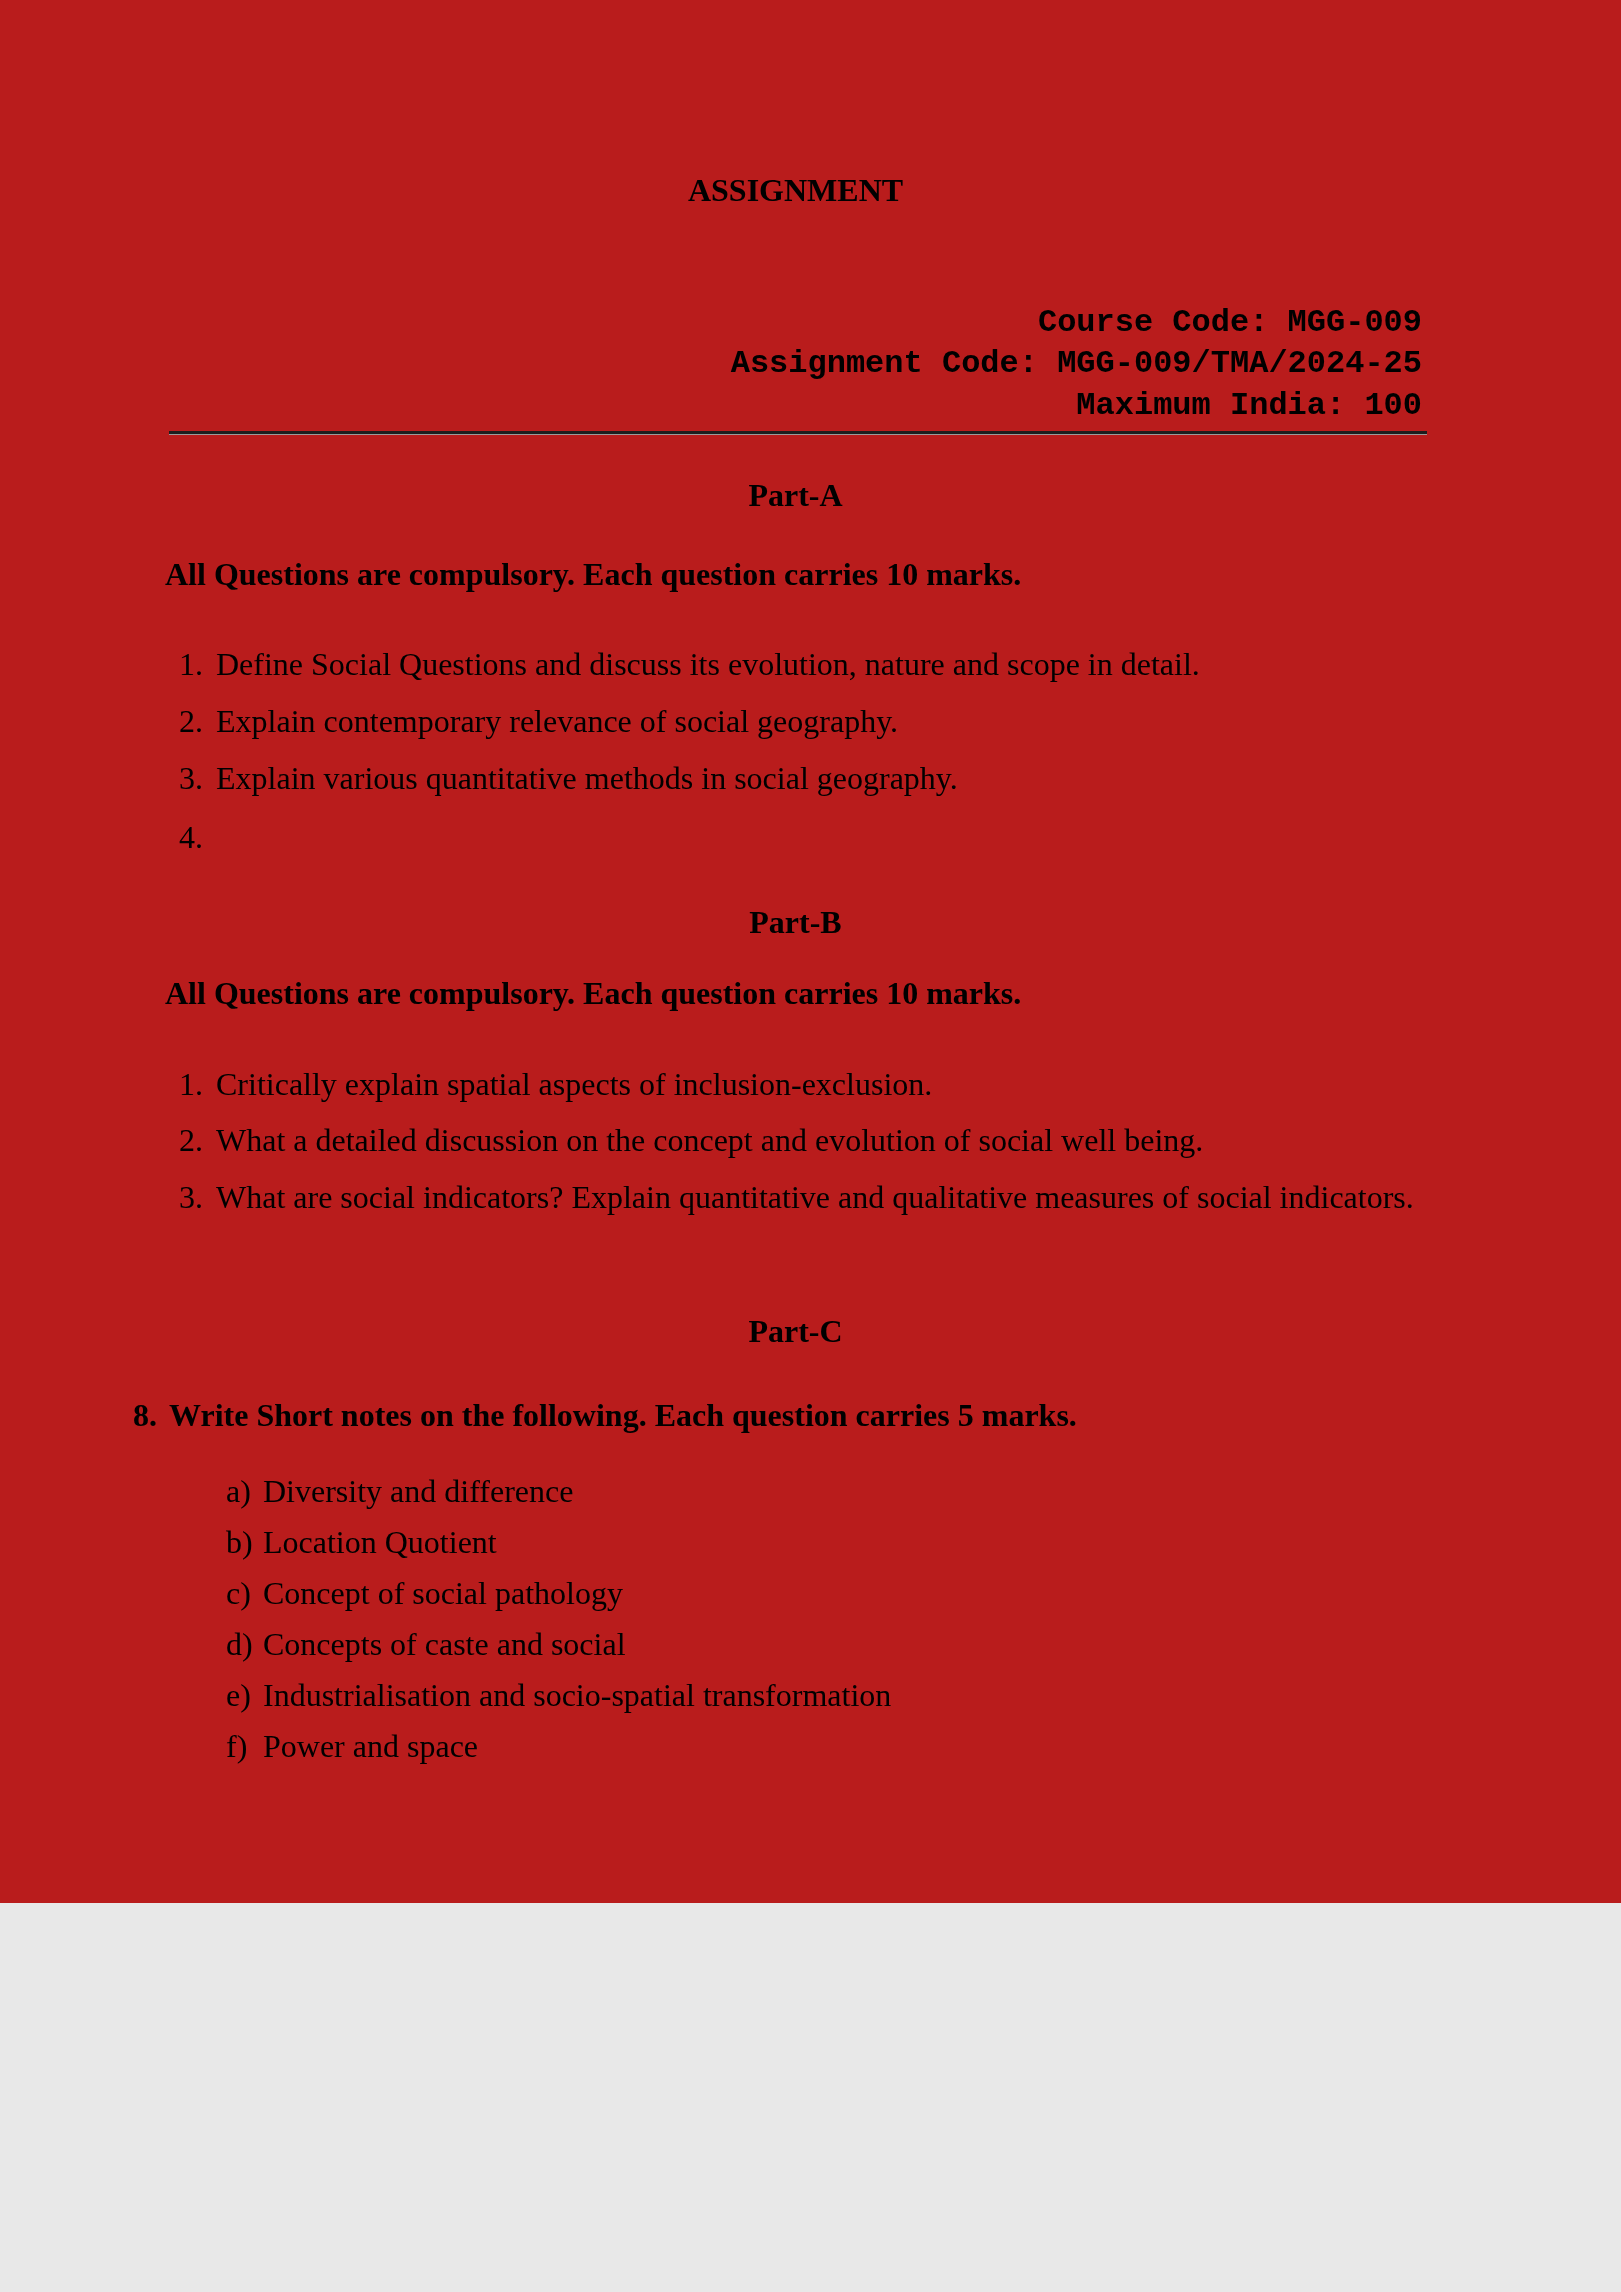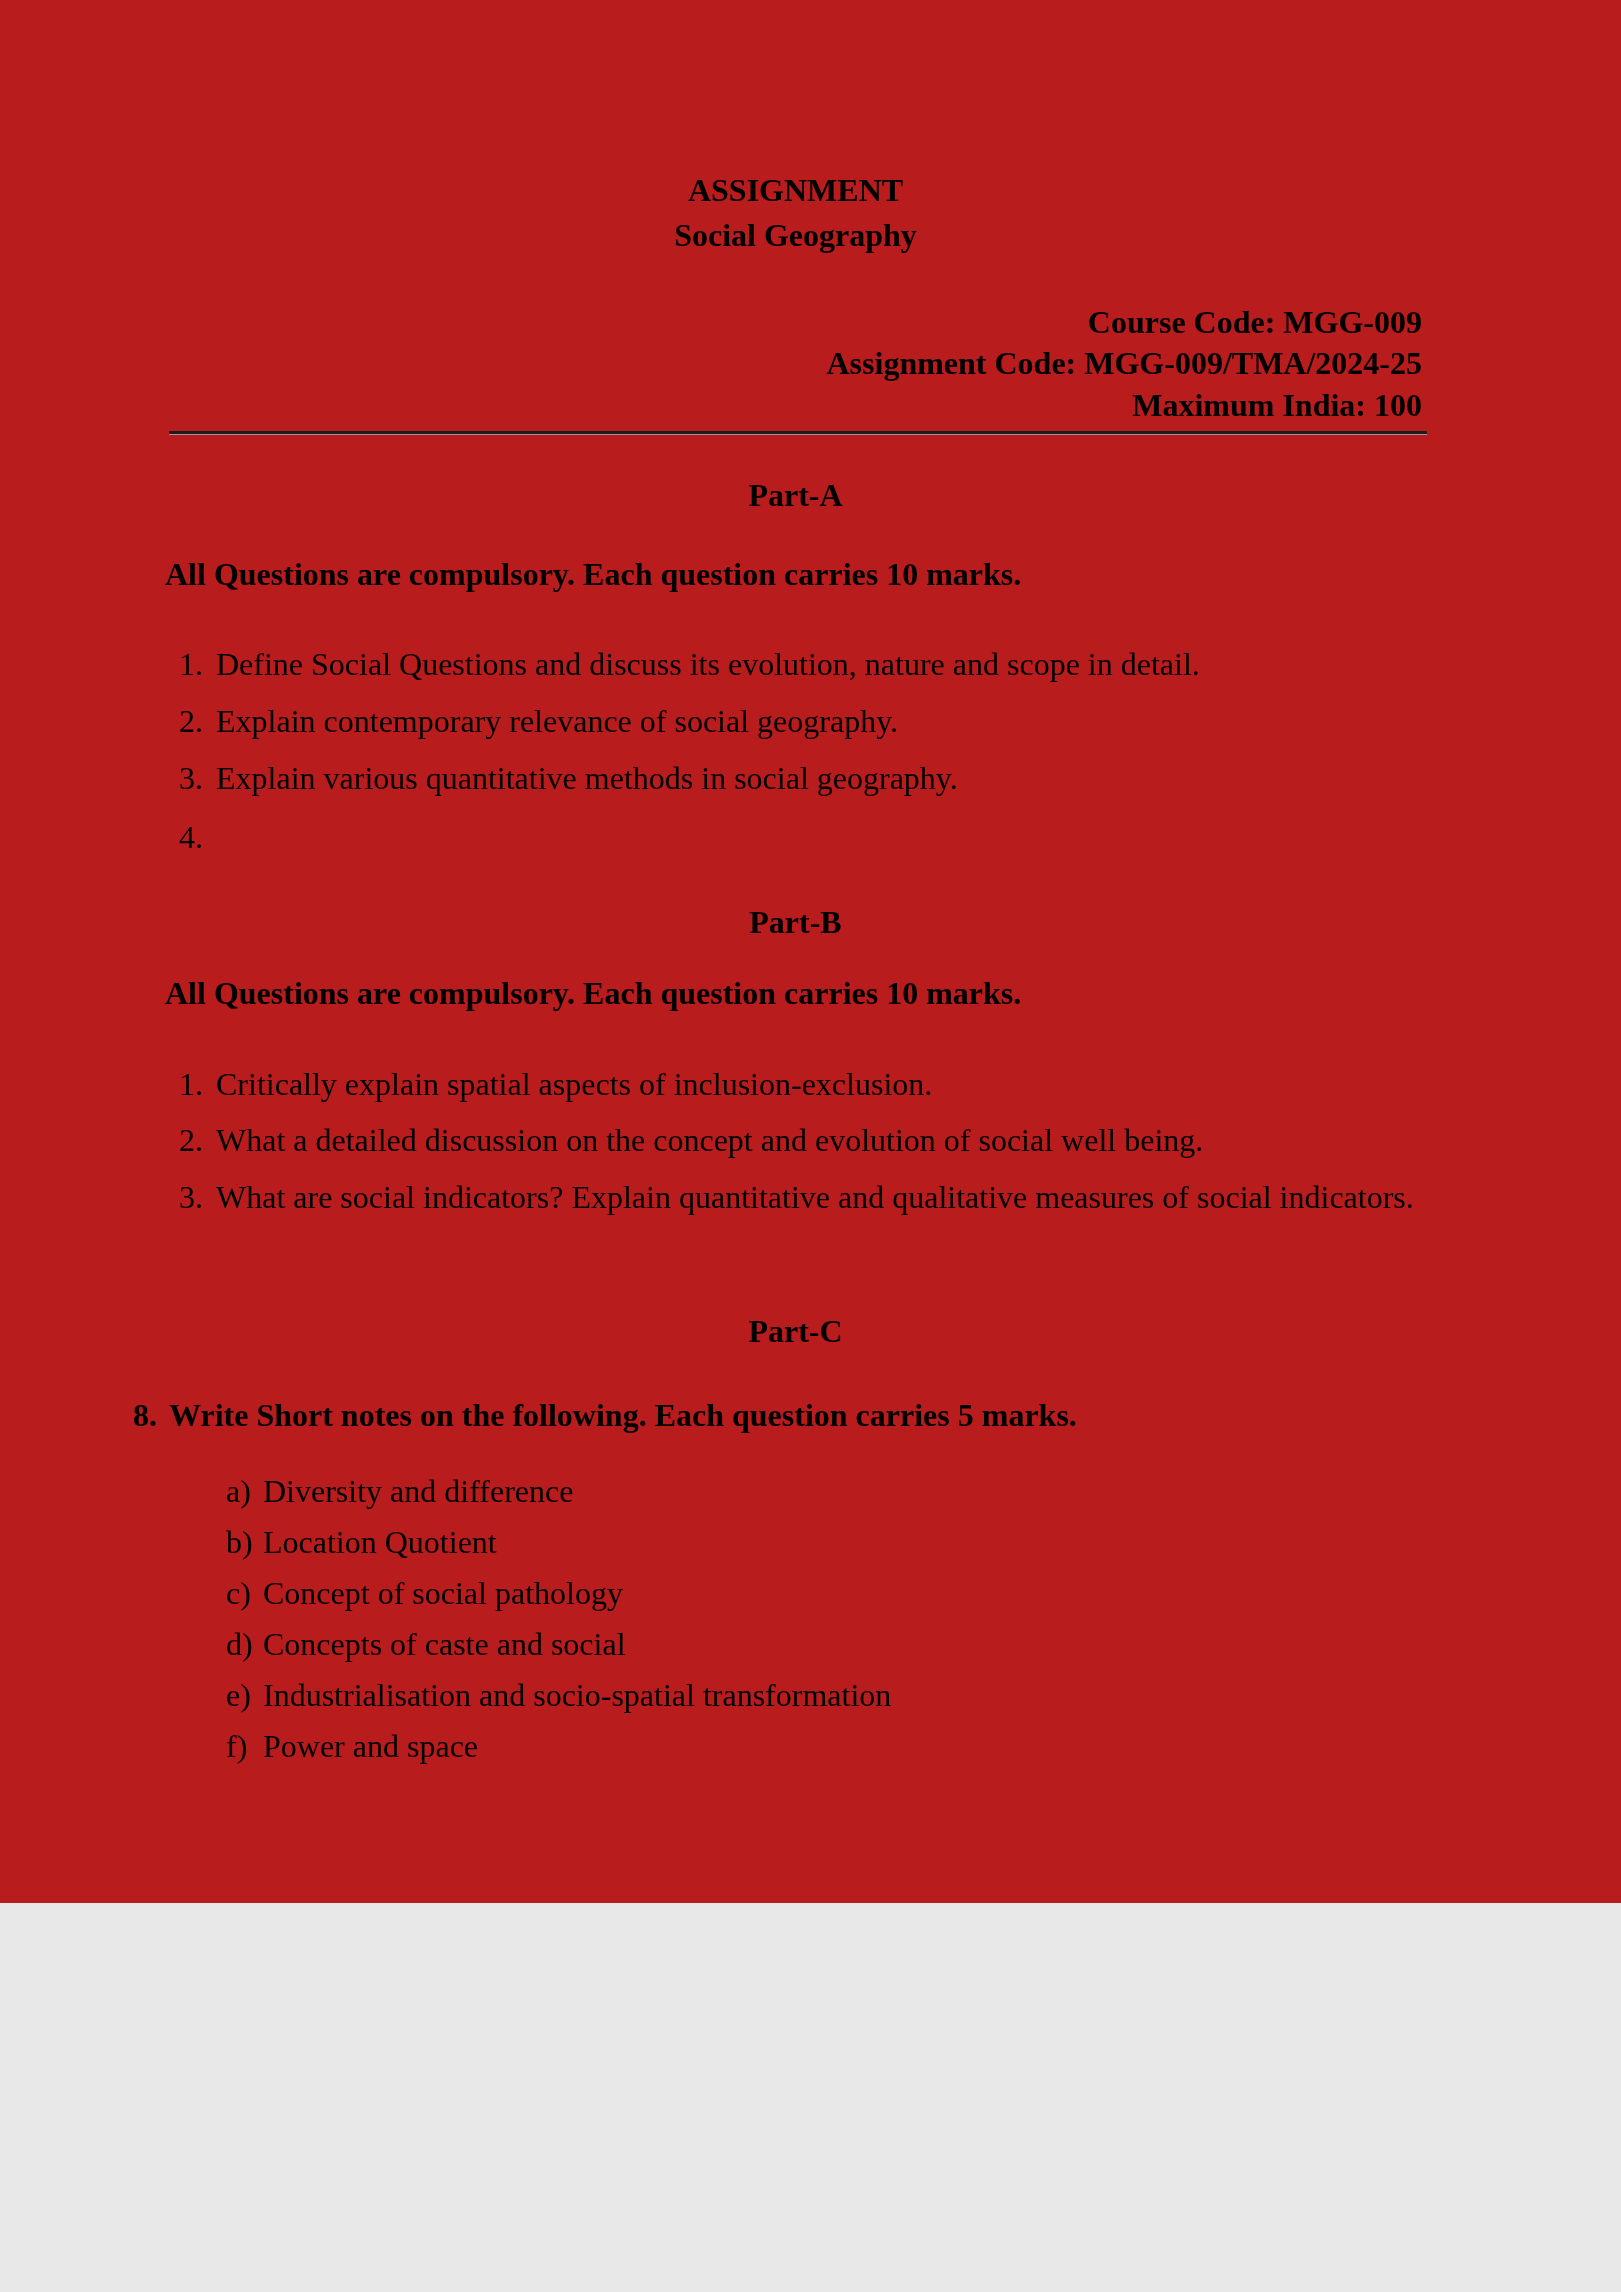--- a/index.html
+++ b/index.html
@@ -19,21 +19,21 @@
     margin: 0 auto;
   }
   .line {
     position: absolute;
     left: 165px;
     width: 1261px;
     line-height: 43px;
     white-space: nowrap;
   }
   .center { text-align: center; }
-  .right  { text-align: right; width: 1257px; }
+  .right  { text-align: right; width: 1257px; font-family: Liberation Mono, monospace; }
   .bold   { font-weight: bold; }
   .rule {
     position: absolute;
     left: 169px;
     width: 1258px;
     height: 2.9px;
     background: #1d1d1d;
     border-bottom: 1px solid #9a9a9a;
   }
   .qitem {
@@ -64,21 +64,20 @@
     text-align: center;
     line-height: 43px;
   }
 </style>
 </head>
 <body>
 
 <div class="page">
 
   <div class="line center bold" style="top:169px">ASSIGNMENT</div>
-  <div class="line center bold" style="top:214px">Social Geography</div>
 
   <div class="line right bold" style="top:301px">Course Code: MGG-009</div>
   <div class="line right bold" style="top:342px">Assignment Code: MGG-009/TMA/2024-25</div>
   <div class="line right bold" style="top:384px">Maximum India: 100</div>
 
   <div class="rule" style="top:431px"></div>
 
   <div class="line center bold" style="top:474px">Part-A</div>
   <div class="line bold" style="top:553px">All Questions are compulsory. Each question carries 10 marks.</div>
 

